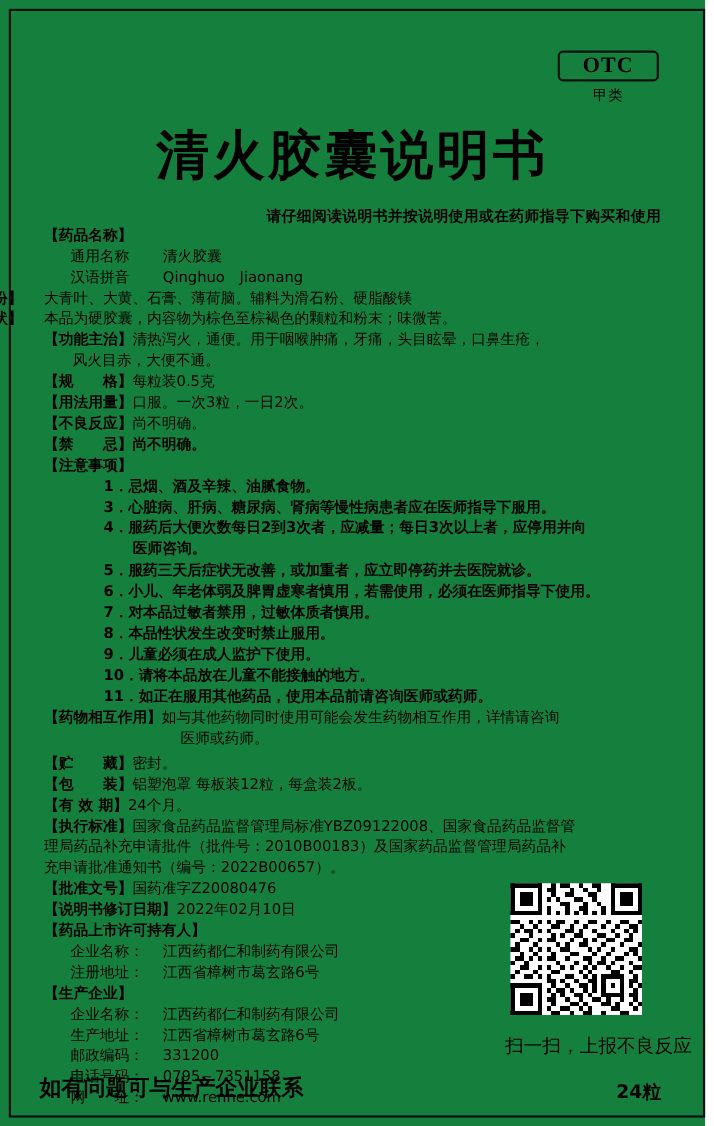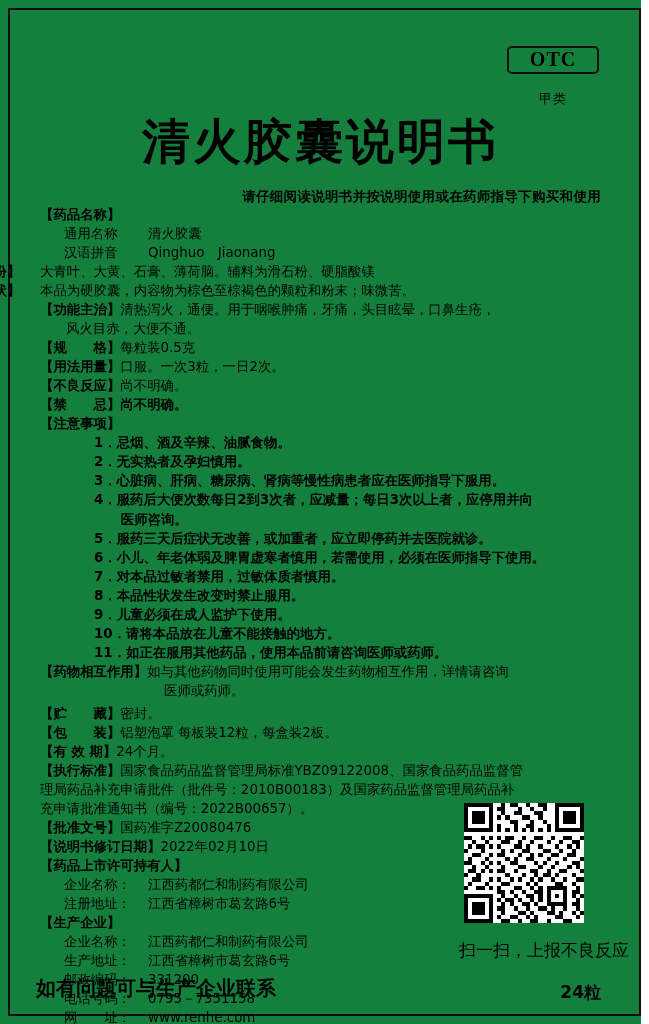--- a/index.html
+++ b/index.html
@@ -42,21 +42,21 @@
     border-radius: 5px;
     font-size: 20px;
     font-weight: bold;
     letter-spacing: 1px;
     padding: 1px 0 2px 0;
     line-height: 1.05;
     font-family: "Liberation Serif", serif;
   }
   .otc-sub {
     font-size: 13px;
-    margin-top: 16px;
+    margin-top: 4px;
     letter-spacing: 1px;
   }
   
   .title {
     position: absolute;
     left: 0; right: 0;
     top: 117px;
     text-align: center;
     font-family: "DejaVu Serif", "Liberation Serif", serif;
     font-weight: bold;
@@ -207,21 +207,20 @@
       <span class="lbl">【不良反应】</span><span>尚不明确。</span>
     </span>
 
     <span class="block bold">
       <span class="lbl">【禁　　忌】</span><span>尚不明确。</span>
     </span>
 
     <span class="block bold">【注意事项】</span>
     <span class="numlist">
       <span class="numitem">1．忌烟、酒及辛辣、油腻食物。</span>
-      <span class="numitem">2．无实热者及孕妇慎用。</span>
       <span class="numitem">3．心脏病、肝病、糖尿病、肾病等慢性病患者应在医师指导下服用。</span>
       <span class="numitem">4．服药后大便次数每日2到3次者，应减量；每日3次以上者，应停用并向</span>
       <span class="numitem">　　医师咨询。</span>
       <span class="numitem">5．服药三天后症状无改善，或加重者，应立即停药并去医院就诊。</span>
       <span class="numitem">6．小儿、年老体弱及脾胃虚寒者慎用，若需使用，必须在医师指导下使用。</span>
       <span class="numitem">7．对本品过敏者禁用，过敏体质者慎用。</span>
       <span class="numitem">8．本品性状发生改变时禁止服用。</span>
       <span class="numitem">9．儿童必须在成人监护下使用。</span>
       <span class="numitem">10．请将本品放在儿童不能接触的地方。</span>
       <span class="numitem">11．如正在服用其他药品，使用本品前请咨询医师或药师。</span>

